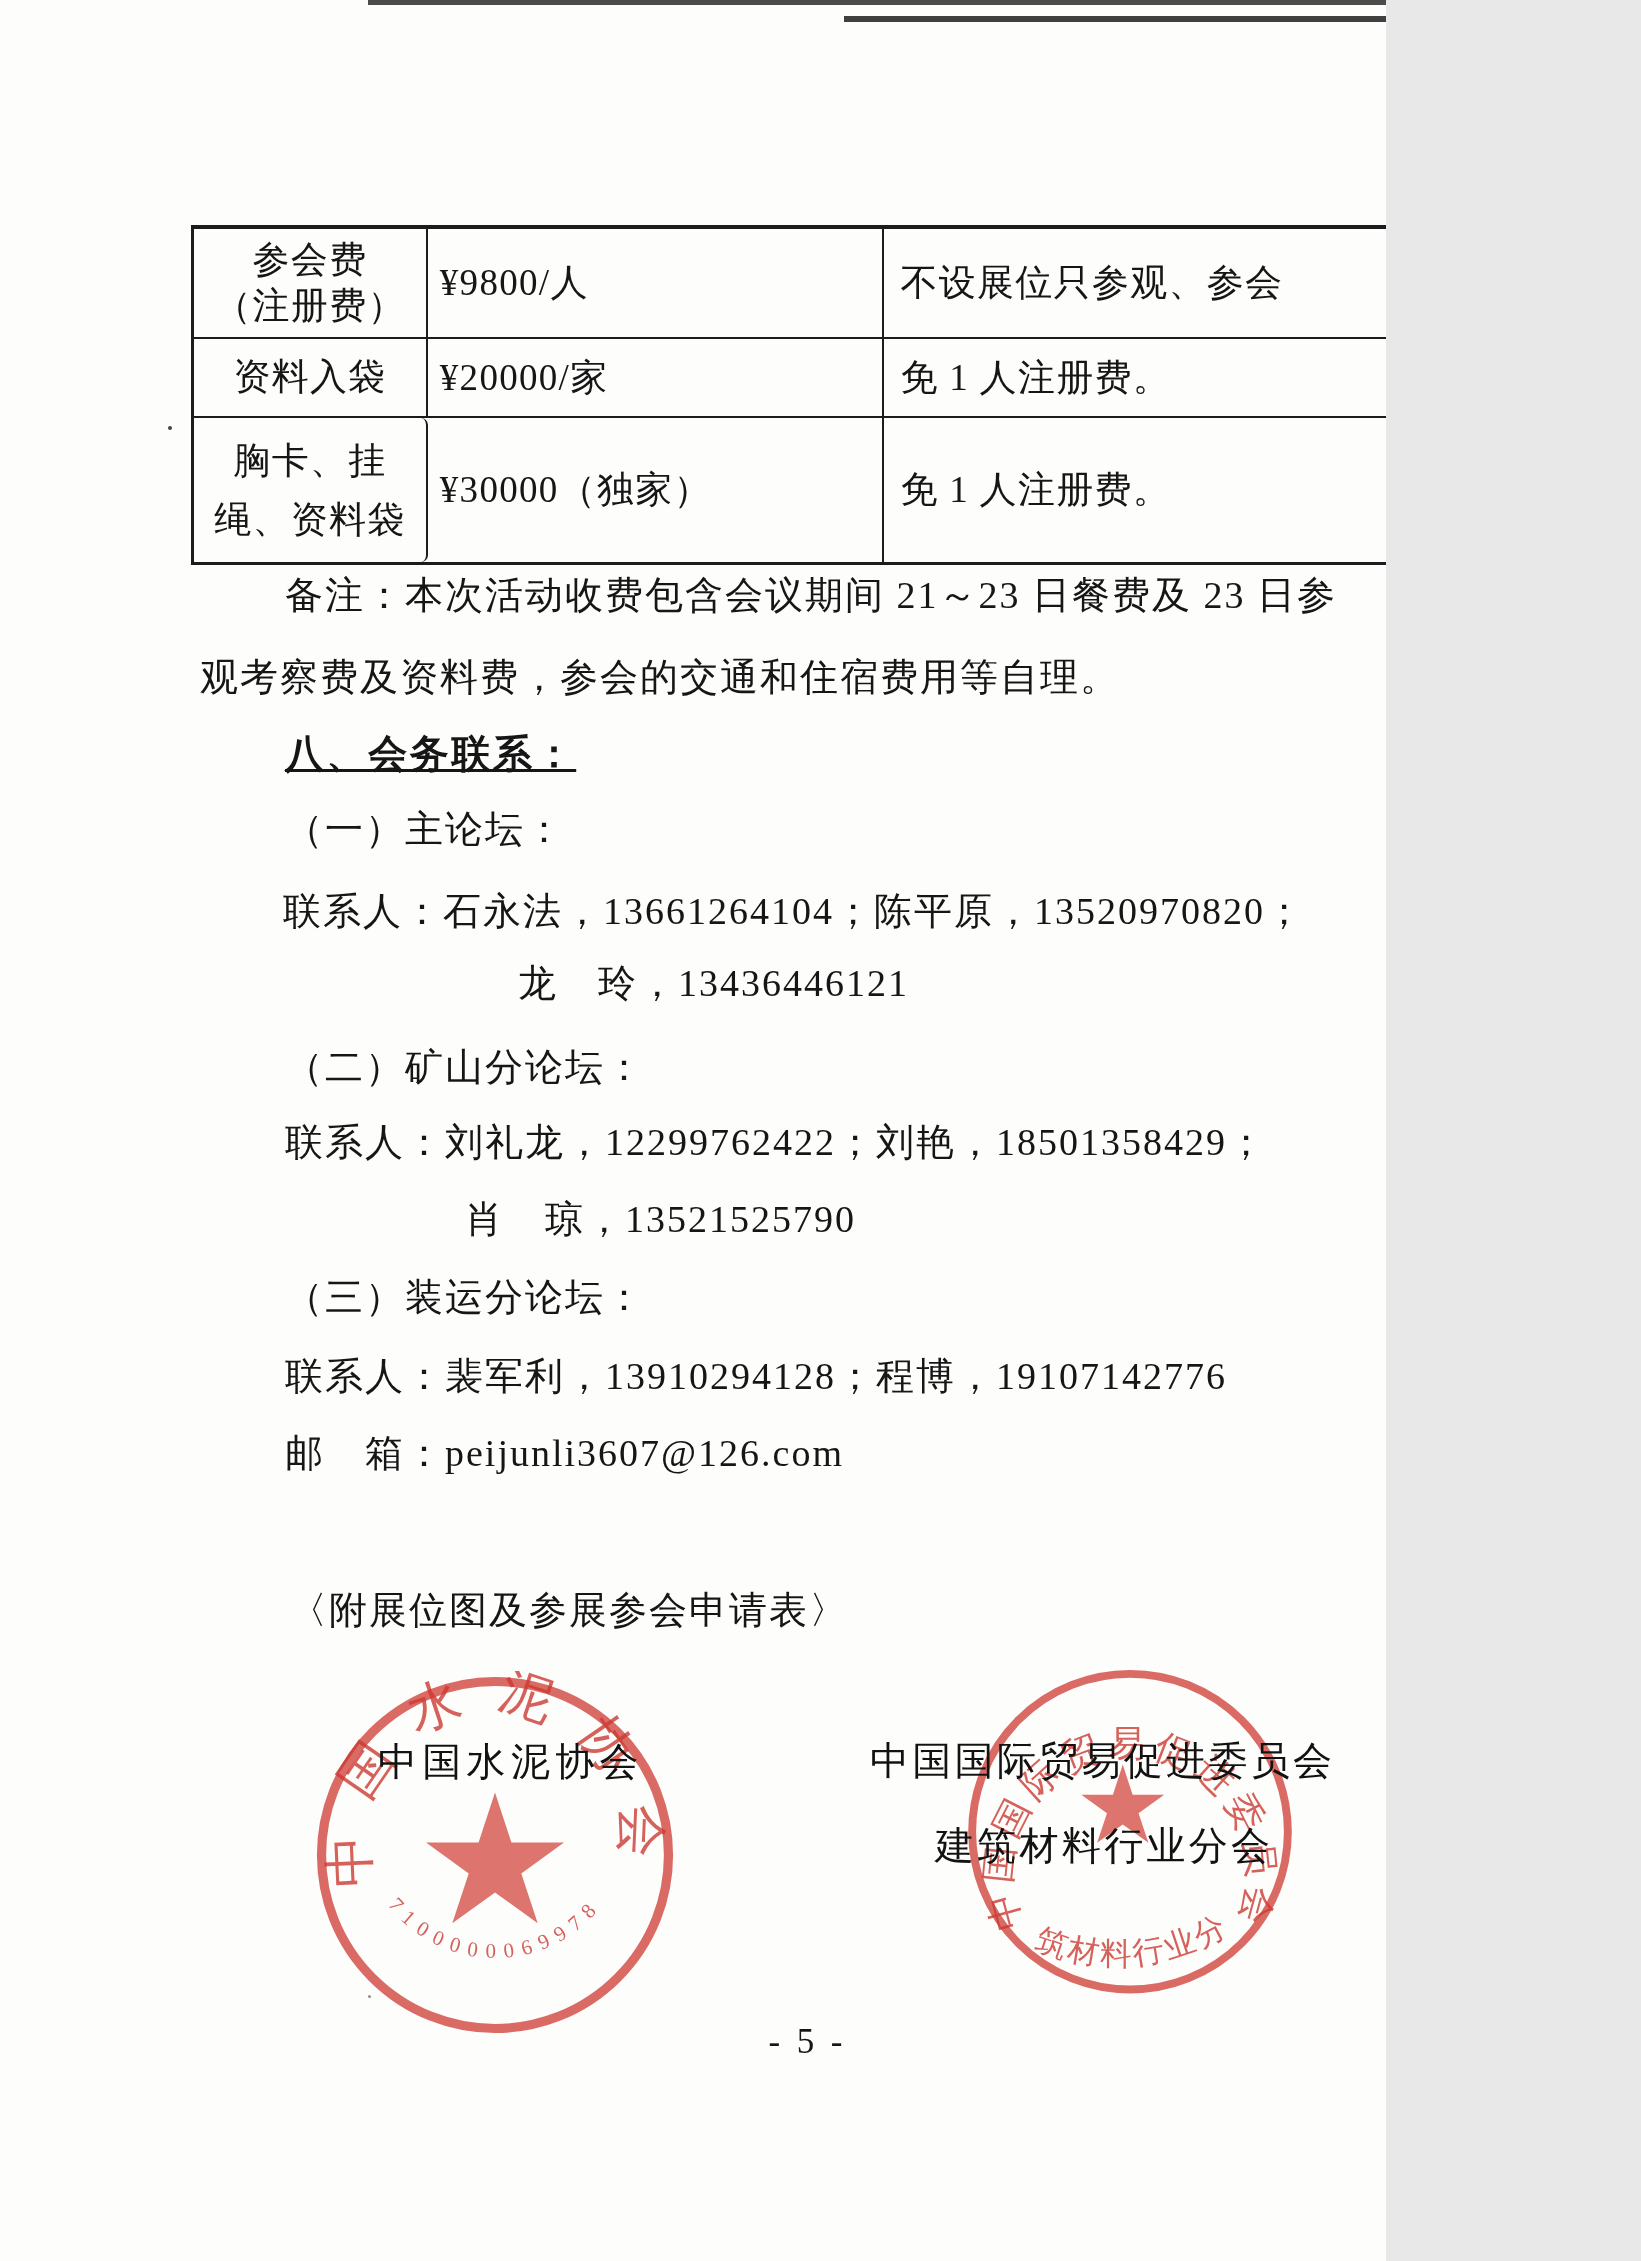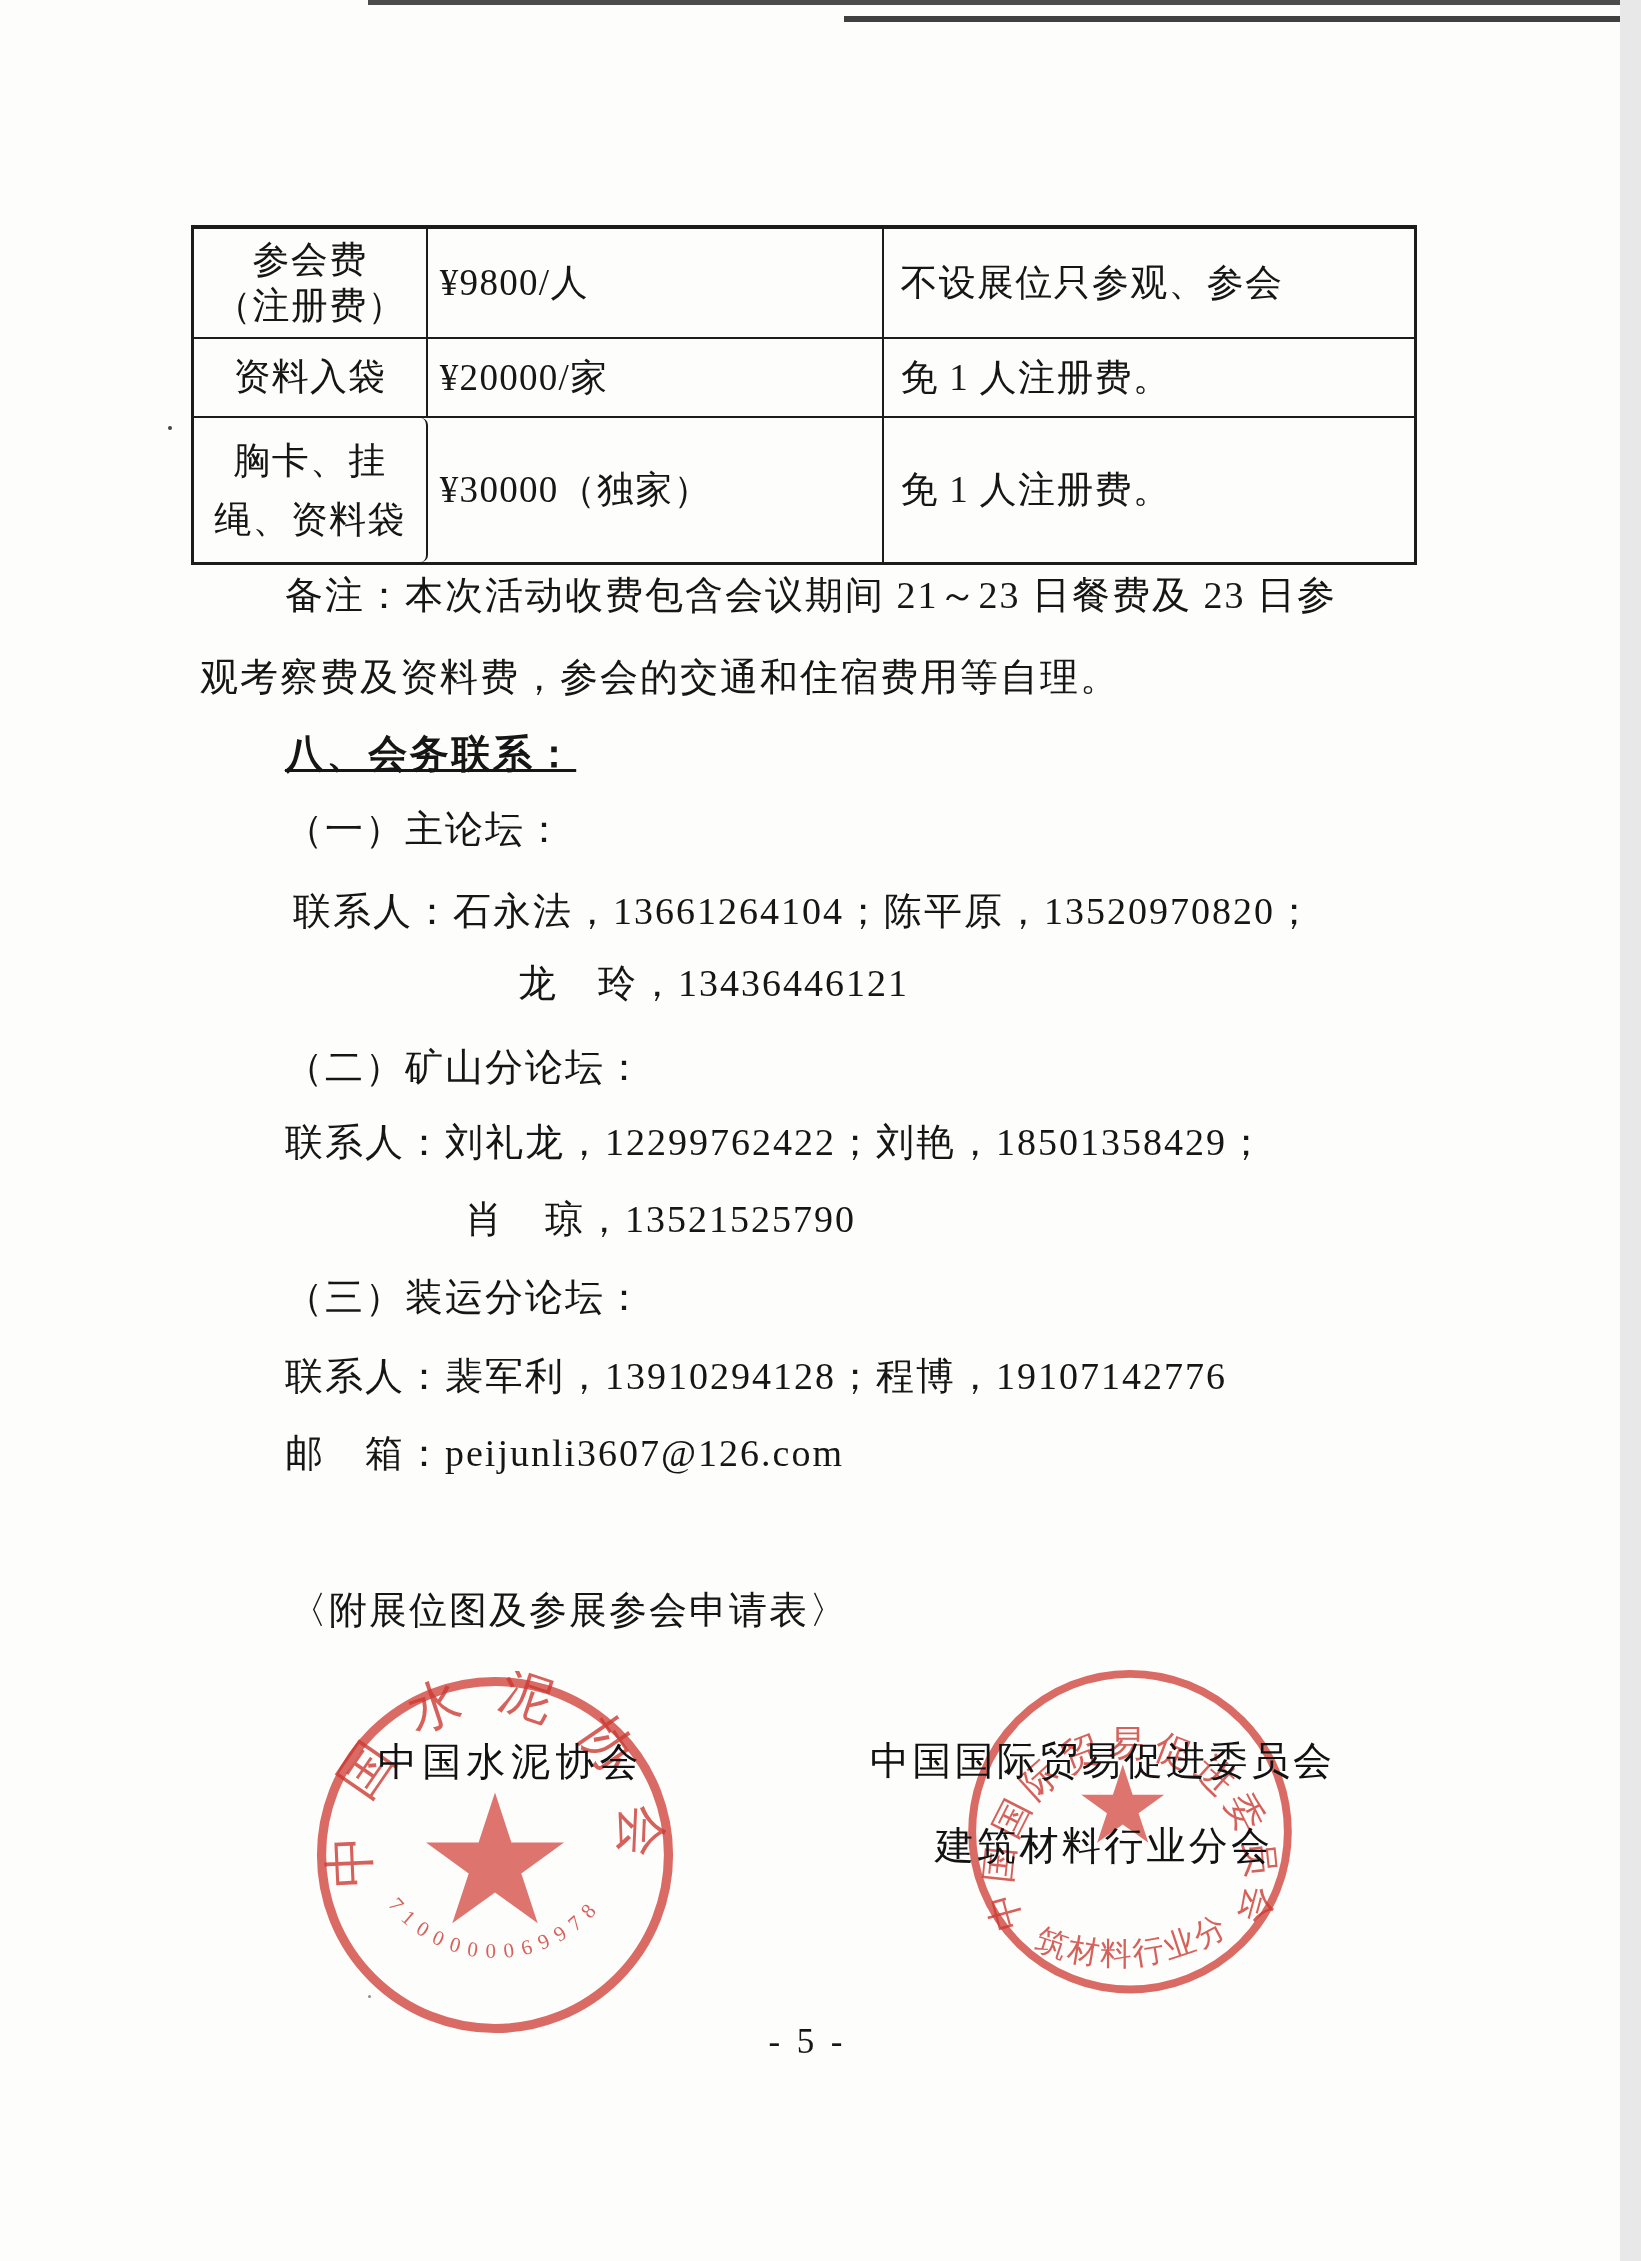--- a/index.html
+++ b/index.html
@@ -1,18 +1,18 @@
 <!DOCTYPE html>
 <html style="font-size:10.5px"><head>
 <meta charset="utf-8">
 <style>
   html,body{margin:0;padding:0;background:#e8e8e8;}
   .page{
     position:relative;
-    width:1620px;height:2261px;
+    width:1386px;height:2261px;
     background:#fdfdfc;
     overflow:hidden;
     font-family:"Liberation Serif","DejaVu Serif",serif;
     color:#161616;
   }
   
   .streak{position:absolute;background:#1f1f1f;}
   .speck{position:absolute;background:#444;border-radius:50%;}
   
   .fee-table{
@@ -111,21 +111,21 @@
       <span>免 1 人注册费。</span>
     </div>
   </div>
 
   <div class="t" style="left:285px;top:575px;">备注：本次活动收费包含会议期间 21～23 日餐费及 23 日参</div>
   <div class="t" style="left:200px;top:657px;">观考察费及资料费，参会的交通和住宿费用等自理。</div>
 
   <div class="t bold-head" style="left:285px;top:733px;text-decoration:underline;">八、会务联系：</div>
 
   <div class="t" style="left:285px;top:809px;">（一）主论坛：</div>
-  <div class="t" style="left:293px;top:891px;text-align:center;">联系人：石永法，13661264104；陈平原，13520970820；</div>
+  <div class="t" style="left:283px;top:891px;text-align:center;">联系人：石永法，13661264104；陈平原，13520970820；</div>
   <div class="t" style="left:478px;top:963px;margin-left:40px;">龙　玲，13436446121</div>
 
   <div class="t" style="left:285px;top:1047px;">（二）矿山分论坛：</div>
   <div class="t" style="left:285px;top:1122px;">联系人：刘礼龙，12299762422；刘艳，18501358429；</div>
   <div class="t" style="left:465px;top:1199px;">肖　琼，13521525790</div>
 
   <div class="t" style="left:285px;top:1277px;">（三）装运分论坛：</div>
   <div class="t" style="left:285px;top:1356px;">联系人：裴军利，13910294128；程博，19107142776</div>
 
   <div class="t" style="left:285px;top:1433px;">邮　箱：peijunli3607@126.com</div>

